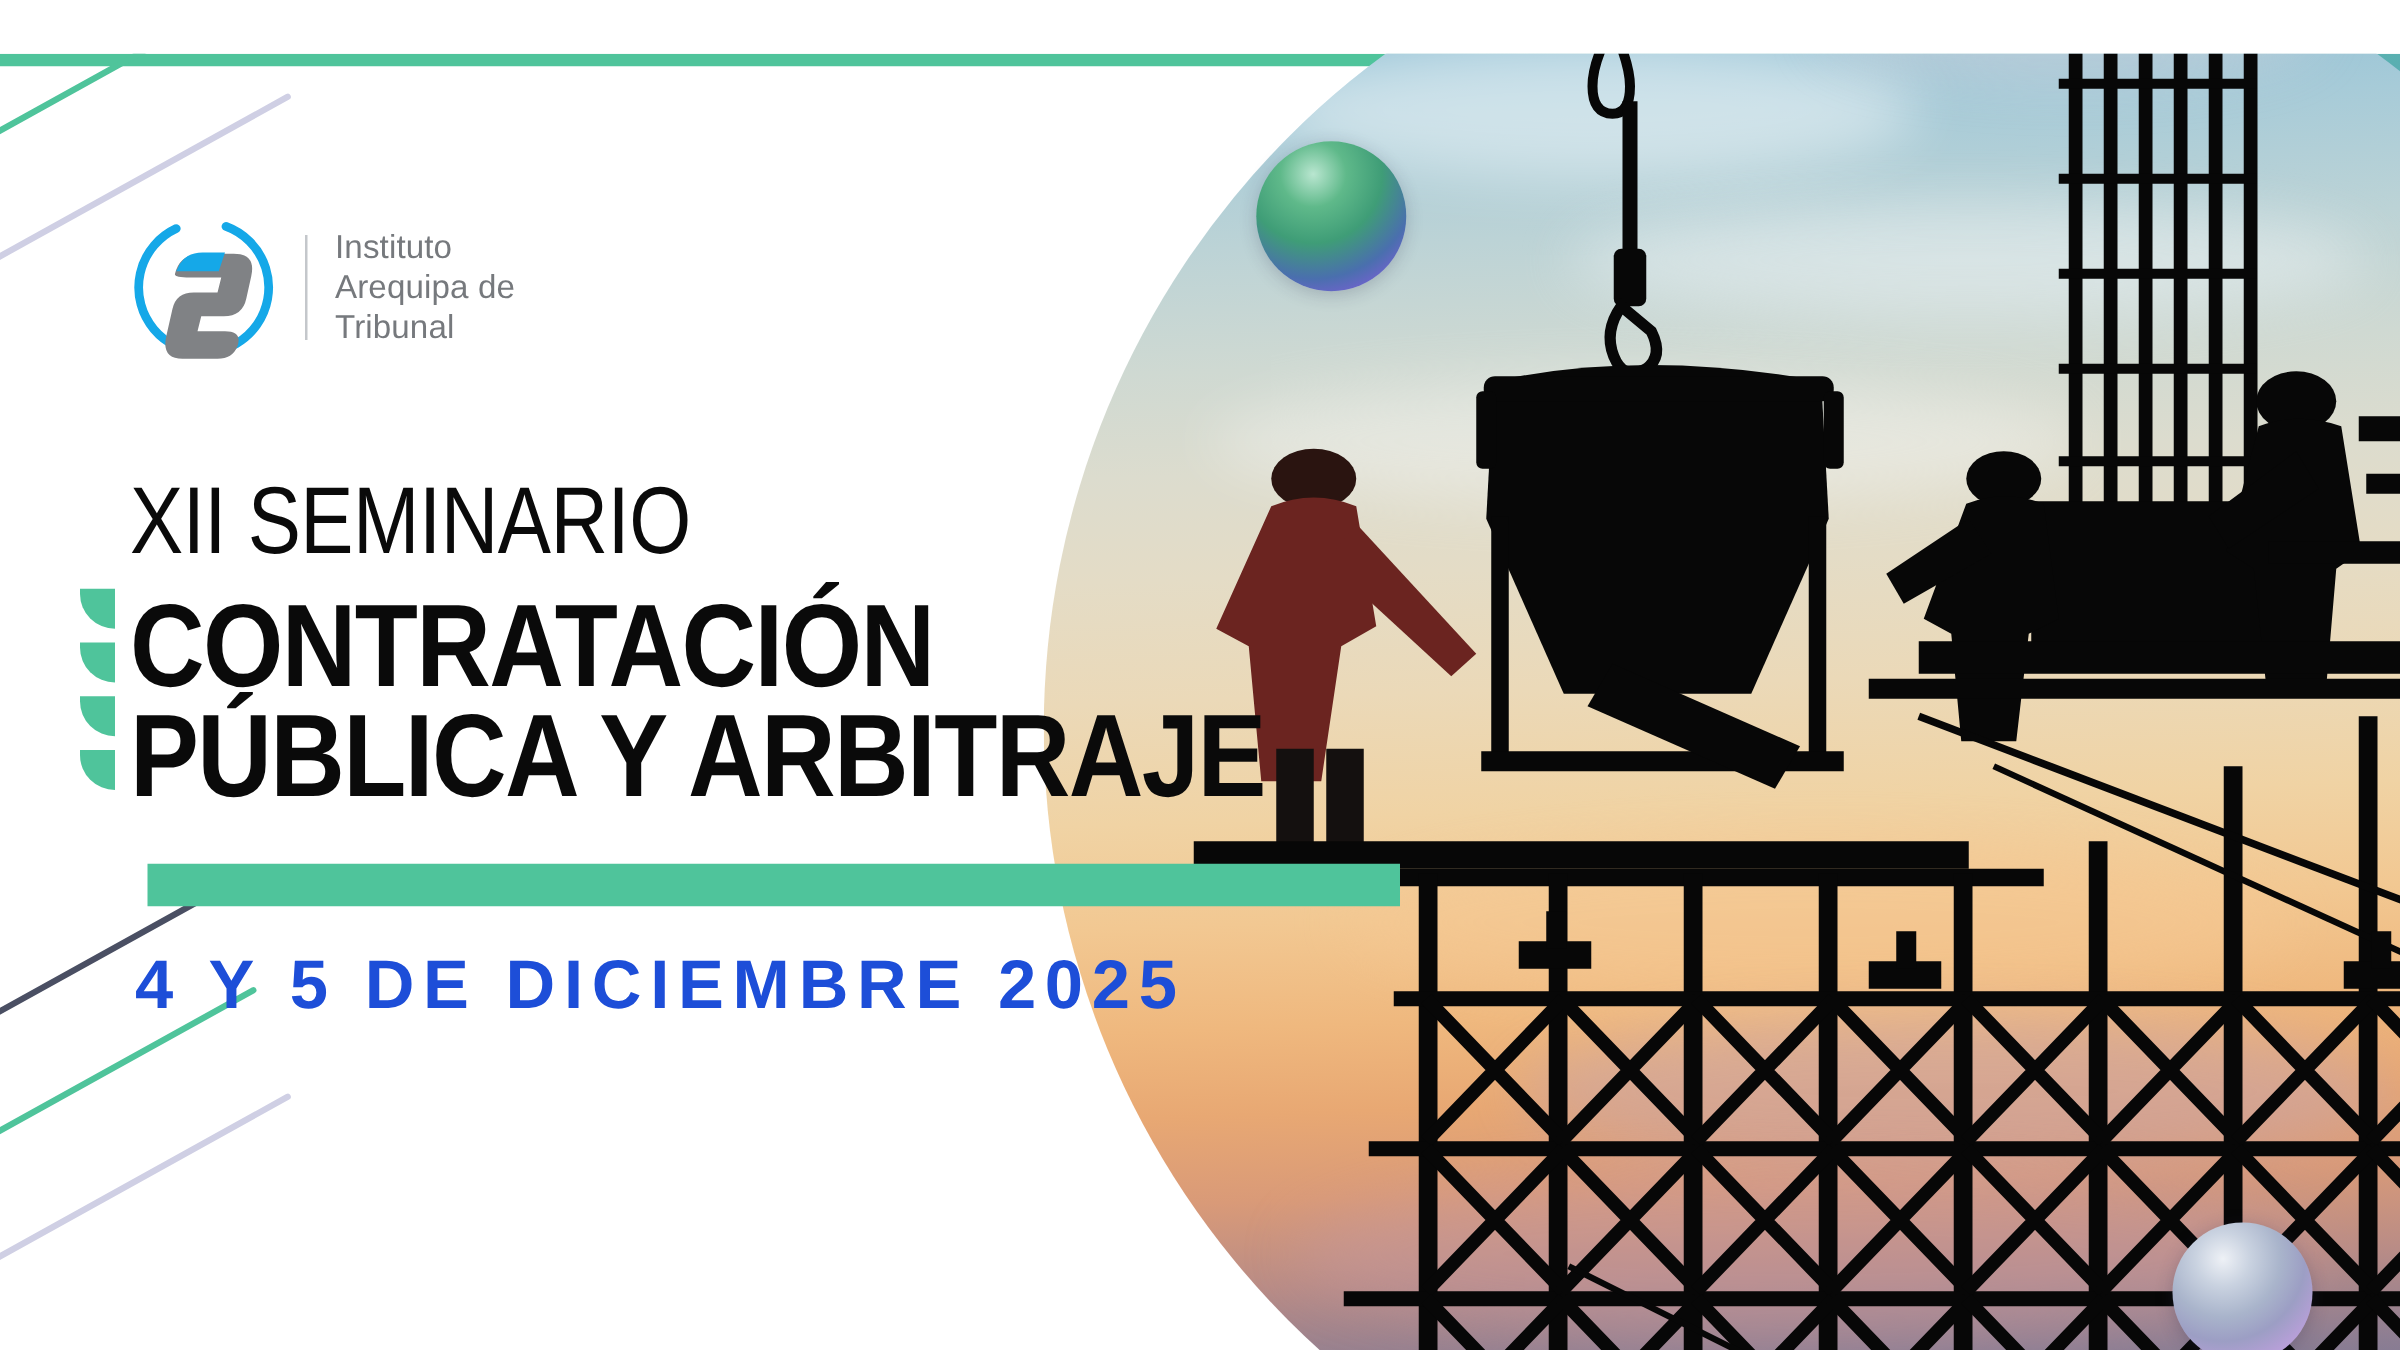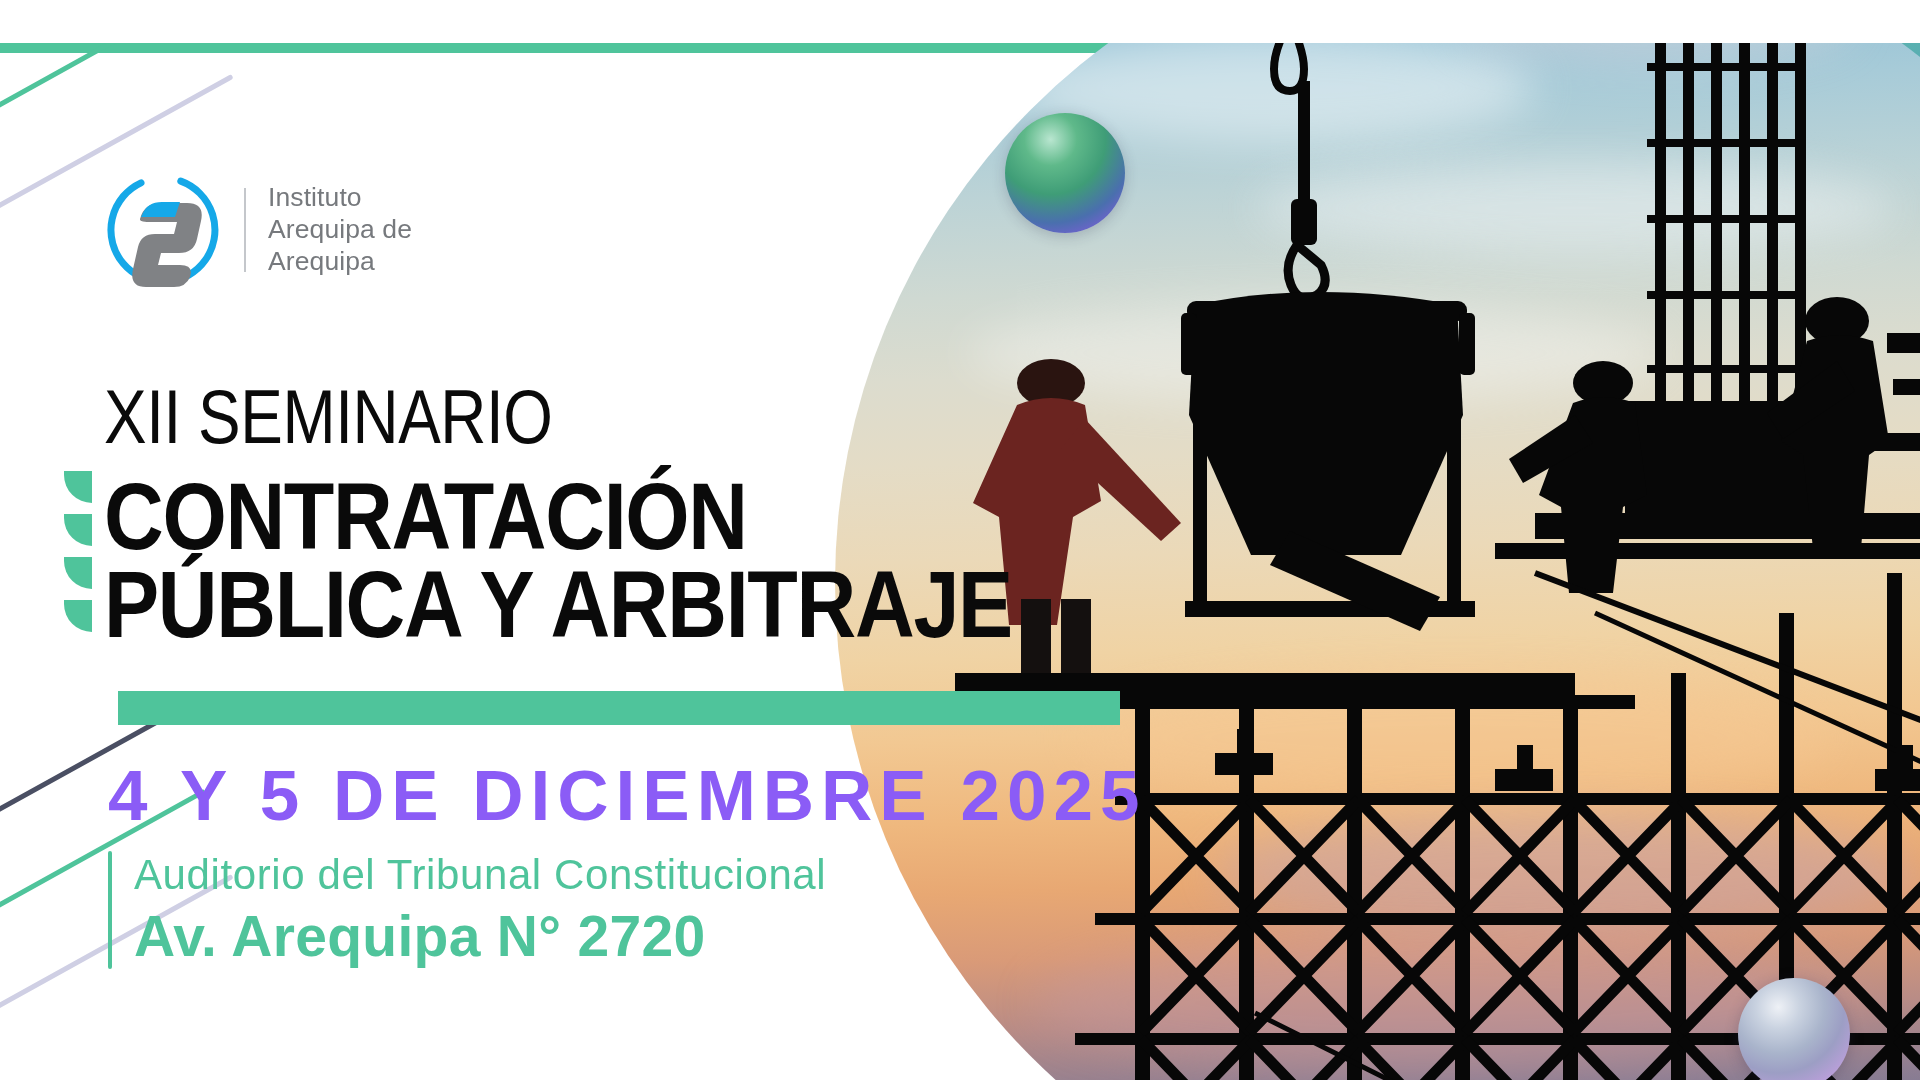--- a/index.html
+++ b/index.html
@@ -93,21 +93,21 @@
   .green-ticks i {
     display:block; width:28px; height:32px; margin-bottom:11px; background:#4FC49B;
     border-radius:0 0 0 28px;
   }
 
   .green-bar { position:absolute; top:648px; left:118px; width:1002px; height:34px; background:#4FC49B; }
 
   .date-line {
     position:absolute; top:712px; left:108px; white-space:nowrap;
     font-family:"Liberation Sans Narrow","Liberation Sans", sans-serif;
-    font-size:71px; font-weight:700; color:#8b5cf6; letter-spacing:7px;
+    font-size:55px; font-weight:700; color:#1d4ed8; letter-spacing:7px;
   }
 
   .venue-block { position:absolute; top:808px; left:108px; display:flex; gap:22px; }
   .venue-rule { width:4px; background:#4FC49B; border-radius:2px; }
   .venue-text { display:flex; flex-direction:column; justify-content:center; }
   .venue-name {
     font-family:"Liberation Sans Narrow","Liberation Sans", sans-serif;
     font-size:42px; font-weight:400; color:#4FC49B; letter-spacing:.6px; white-space:nowrap;
   }
   .venue-addr {
@@ -285,41 +285,34 @@
         <svg viewBox="0 0 118 118" width="118" height="118">
           <path d="M59 7 a52 52 0 1 1 -36.8 15.2" fill="none" stroke="#15A8E8" stroke-width="7" stroke-linecap="round" transform="rotate(20 59 59)"></path>
           <path d="M36 48 q4 -16 21 -16 l26 0 q18 0 14 18 l-4 18 q-3 14 -18 14 l-18 0 l-3 12 l22 0 q14 0 10 12 q-4 10 -16 10 l-28 0 q-17 0 -13 -18 l5 -22 q3 -13 17 -13 l19 0 l3 -12 l-25 0 q-13 0 -12 -3z" fill="#808285"></path>
           <path d="M38 44 q5 -13 20 -13 l18 0 l-5 15 l-34 0z" fill="#15A8E8"></path>
         </svg>
       </div>
       <div class="logo-divider"></div>
       <div class="logo-text">
         <div>Instituto</div>
         <div>Arequipa de</div>
-        <div>Arequipa</div>
+        <div>Tribunal</div>
       </div>
     </div>
 
     <div class="green-ticks">
       <i></i>
       <i></i>
       <i></i>
       <i></i>
     </div>
 
     <div class="kicker">XII SEMINARIO</div>
     <div class="headline l1">CONTRATACIÓN</div>
     <div class="headline l2">PÚBLICA Y ARBITRAJE</div>
 
     <div class="green-bar"></div>
 
     <div class="date-line">4 Y 5 DE DICIEMBRE 2025</div>
 
-    <div class="venue-block">
-      <div class="venue-rule"></div>
-      <div class="venue-text">
-        <div class="venue-name">Auditorio del Tribunal Constitucional</div>
-        <div class="venue-addr">Av. Arequipa N° 2720</div>
-      </div>
-    </div>
 
   </div>
 </div>
 
 </body></html>

